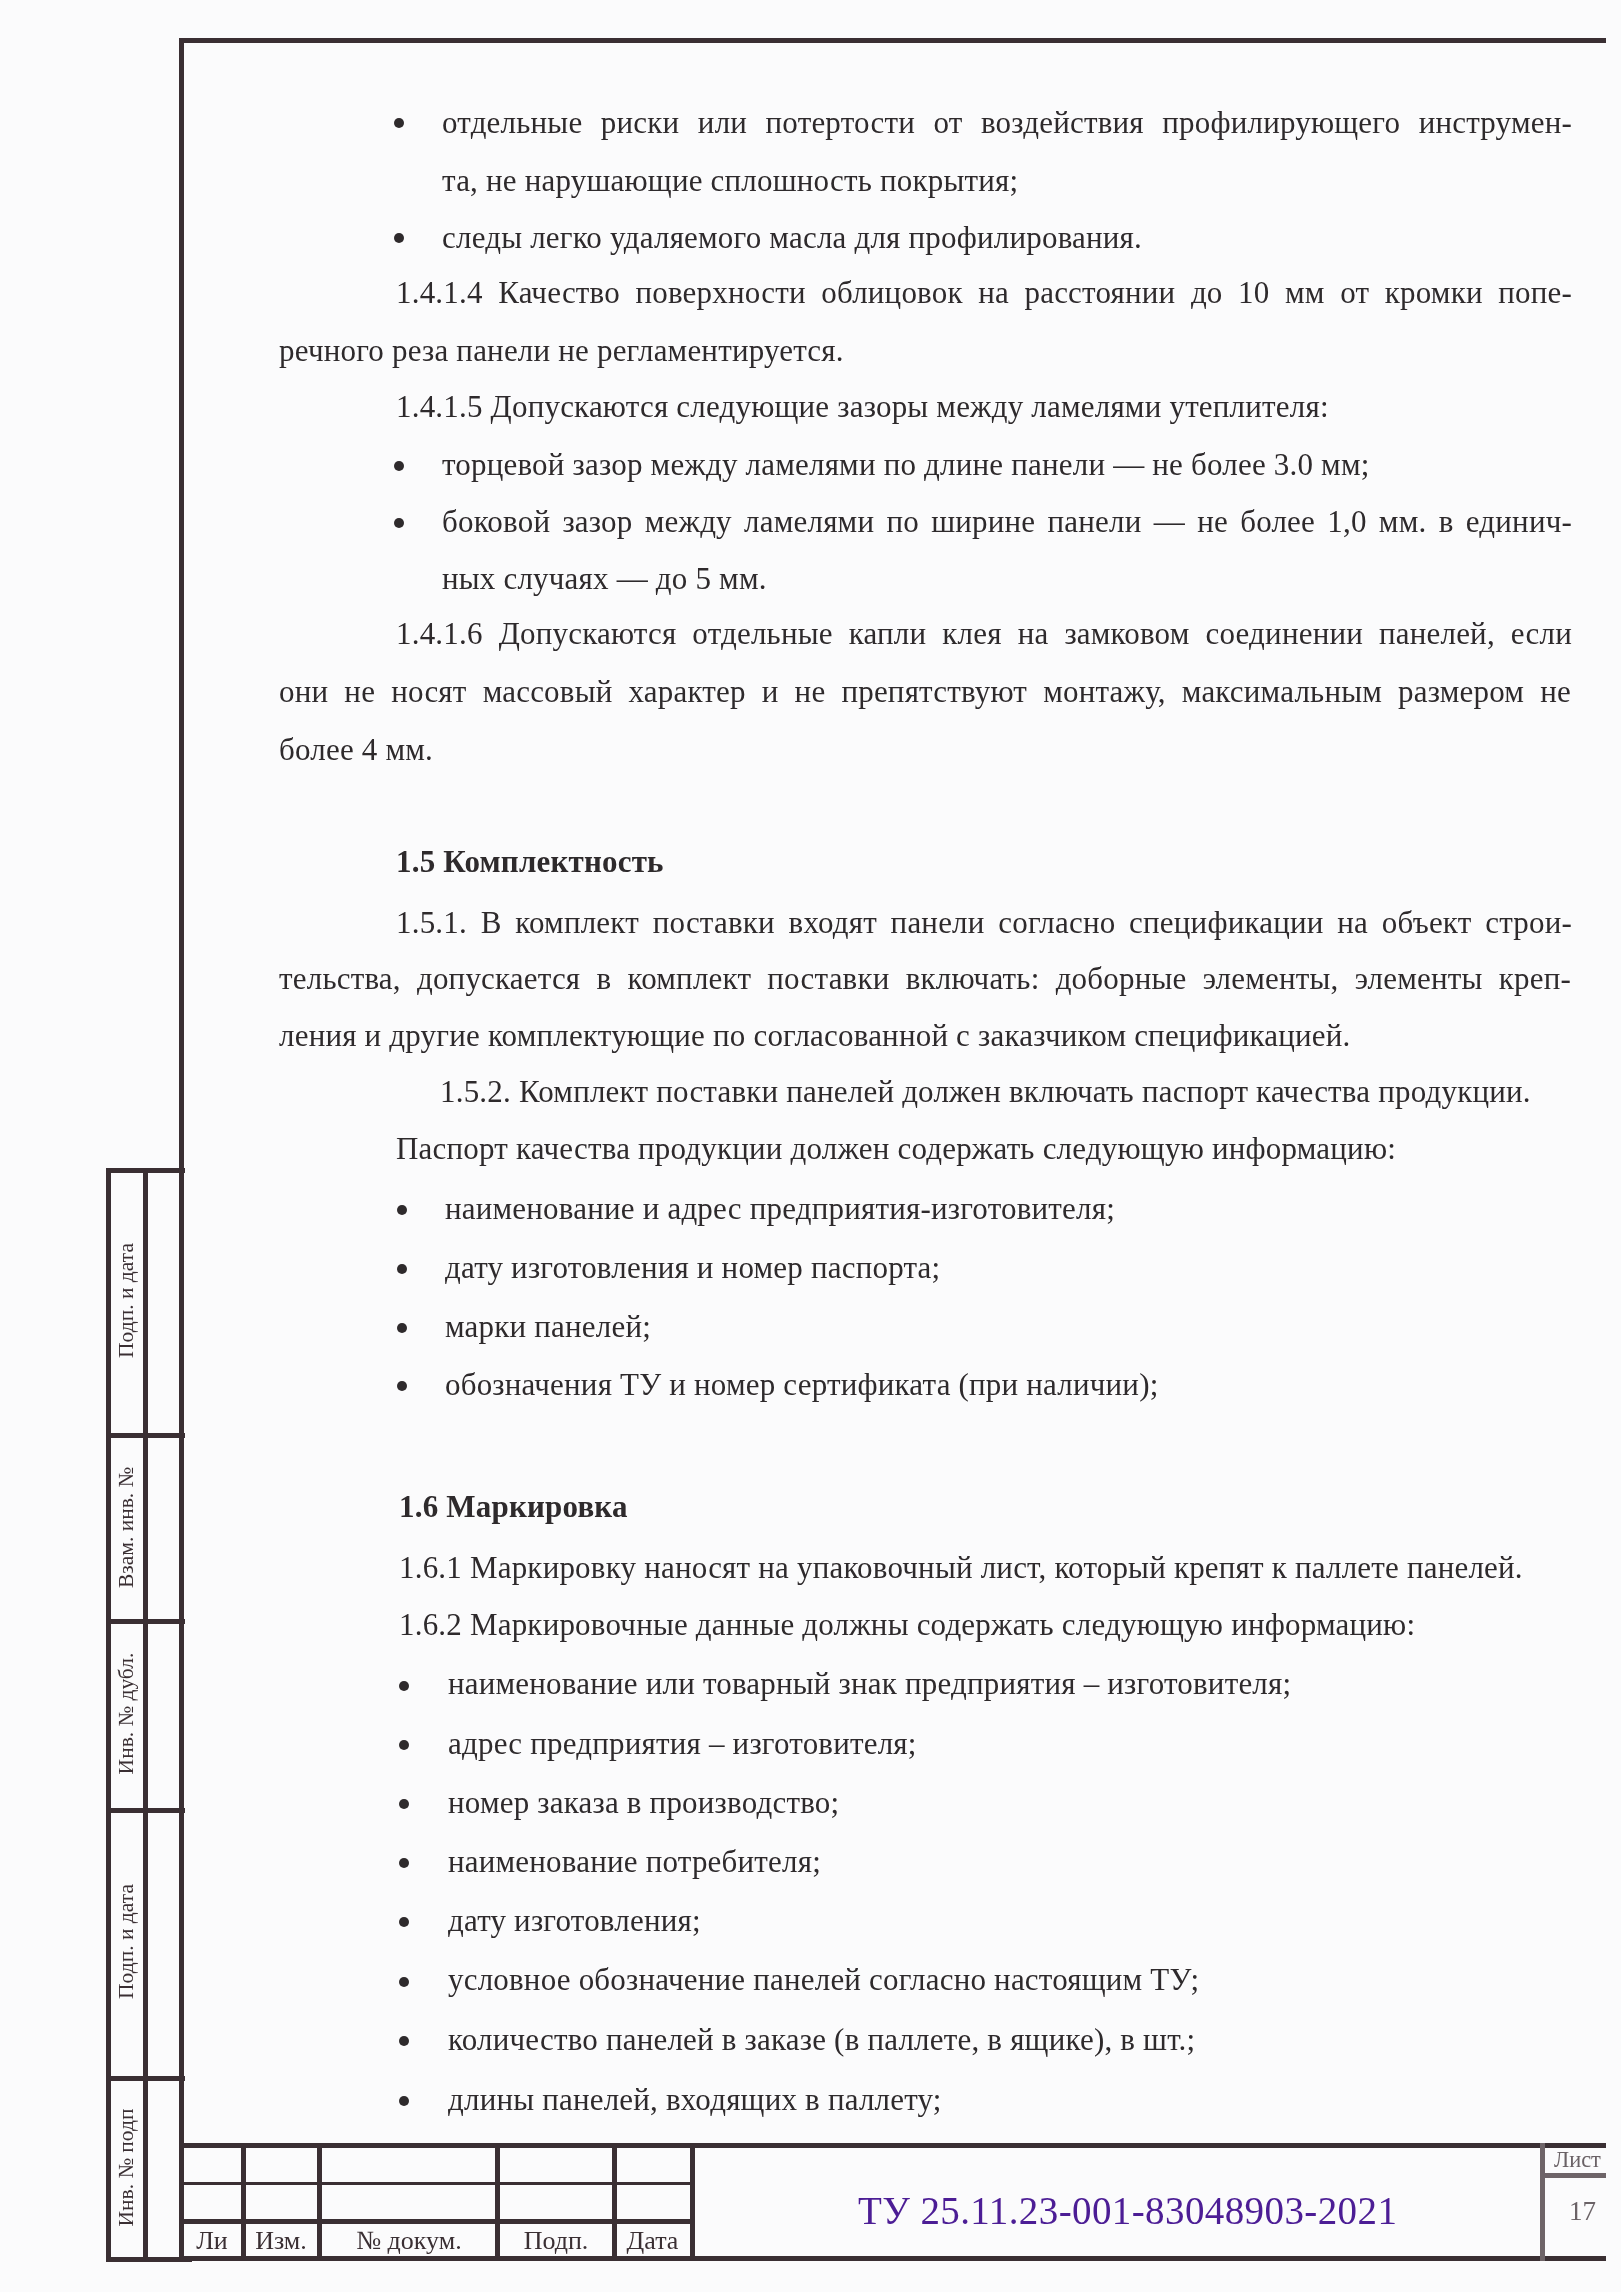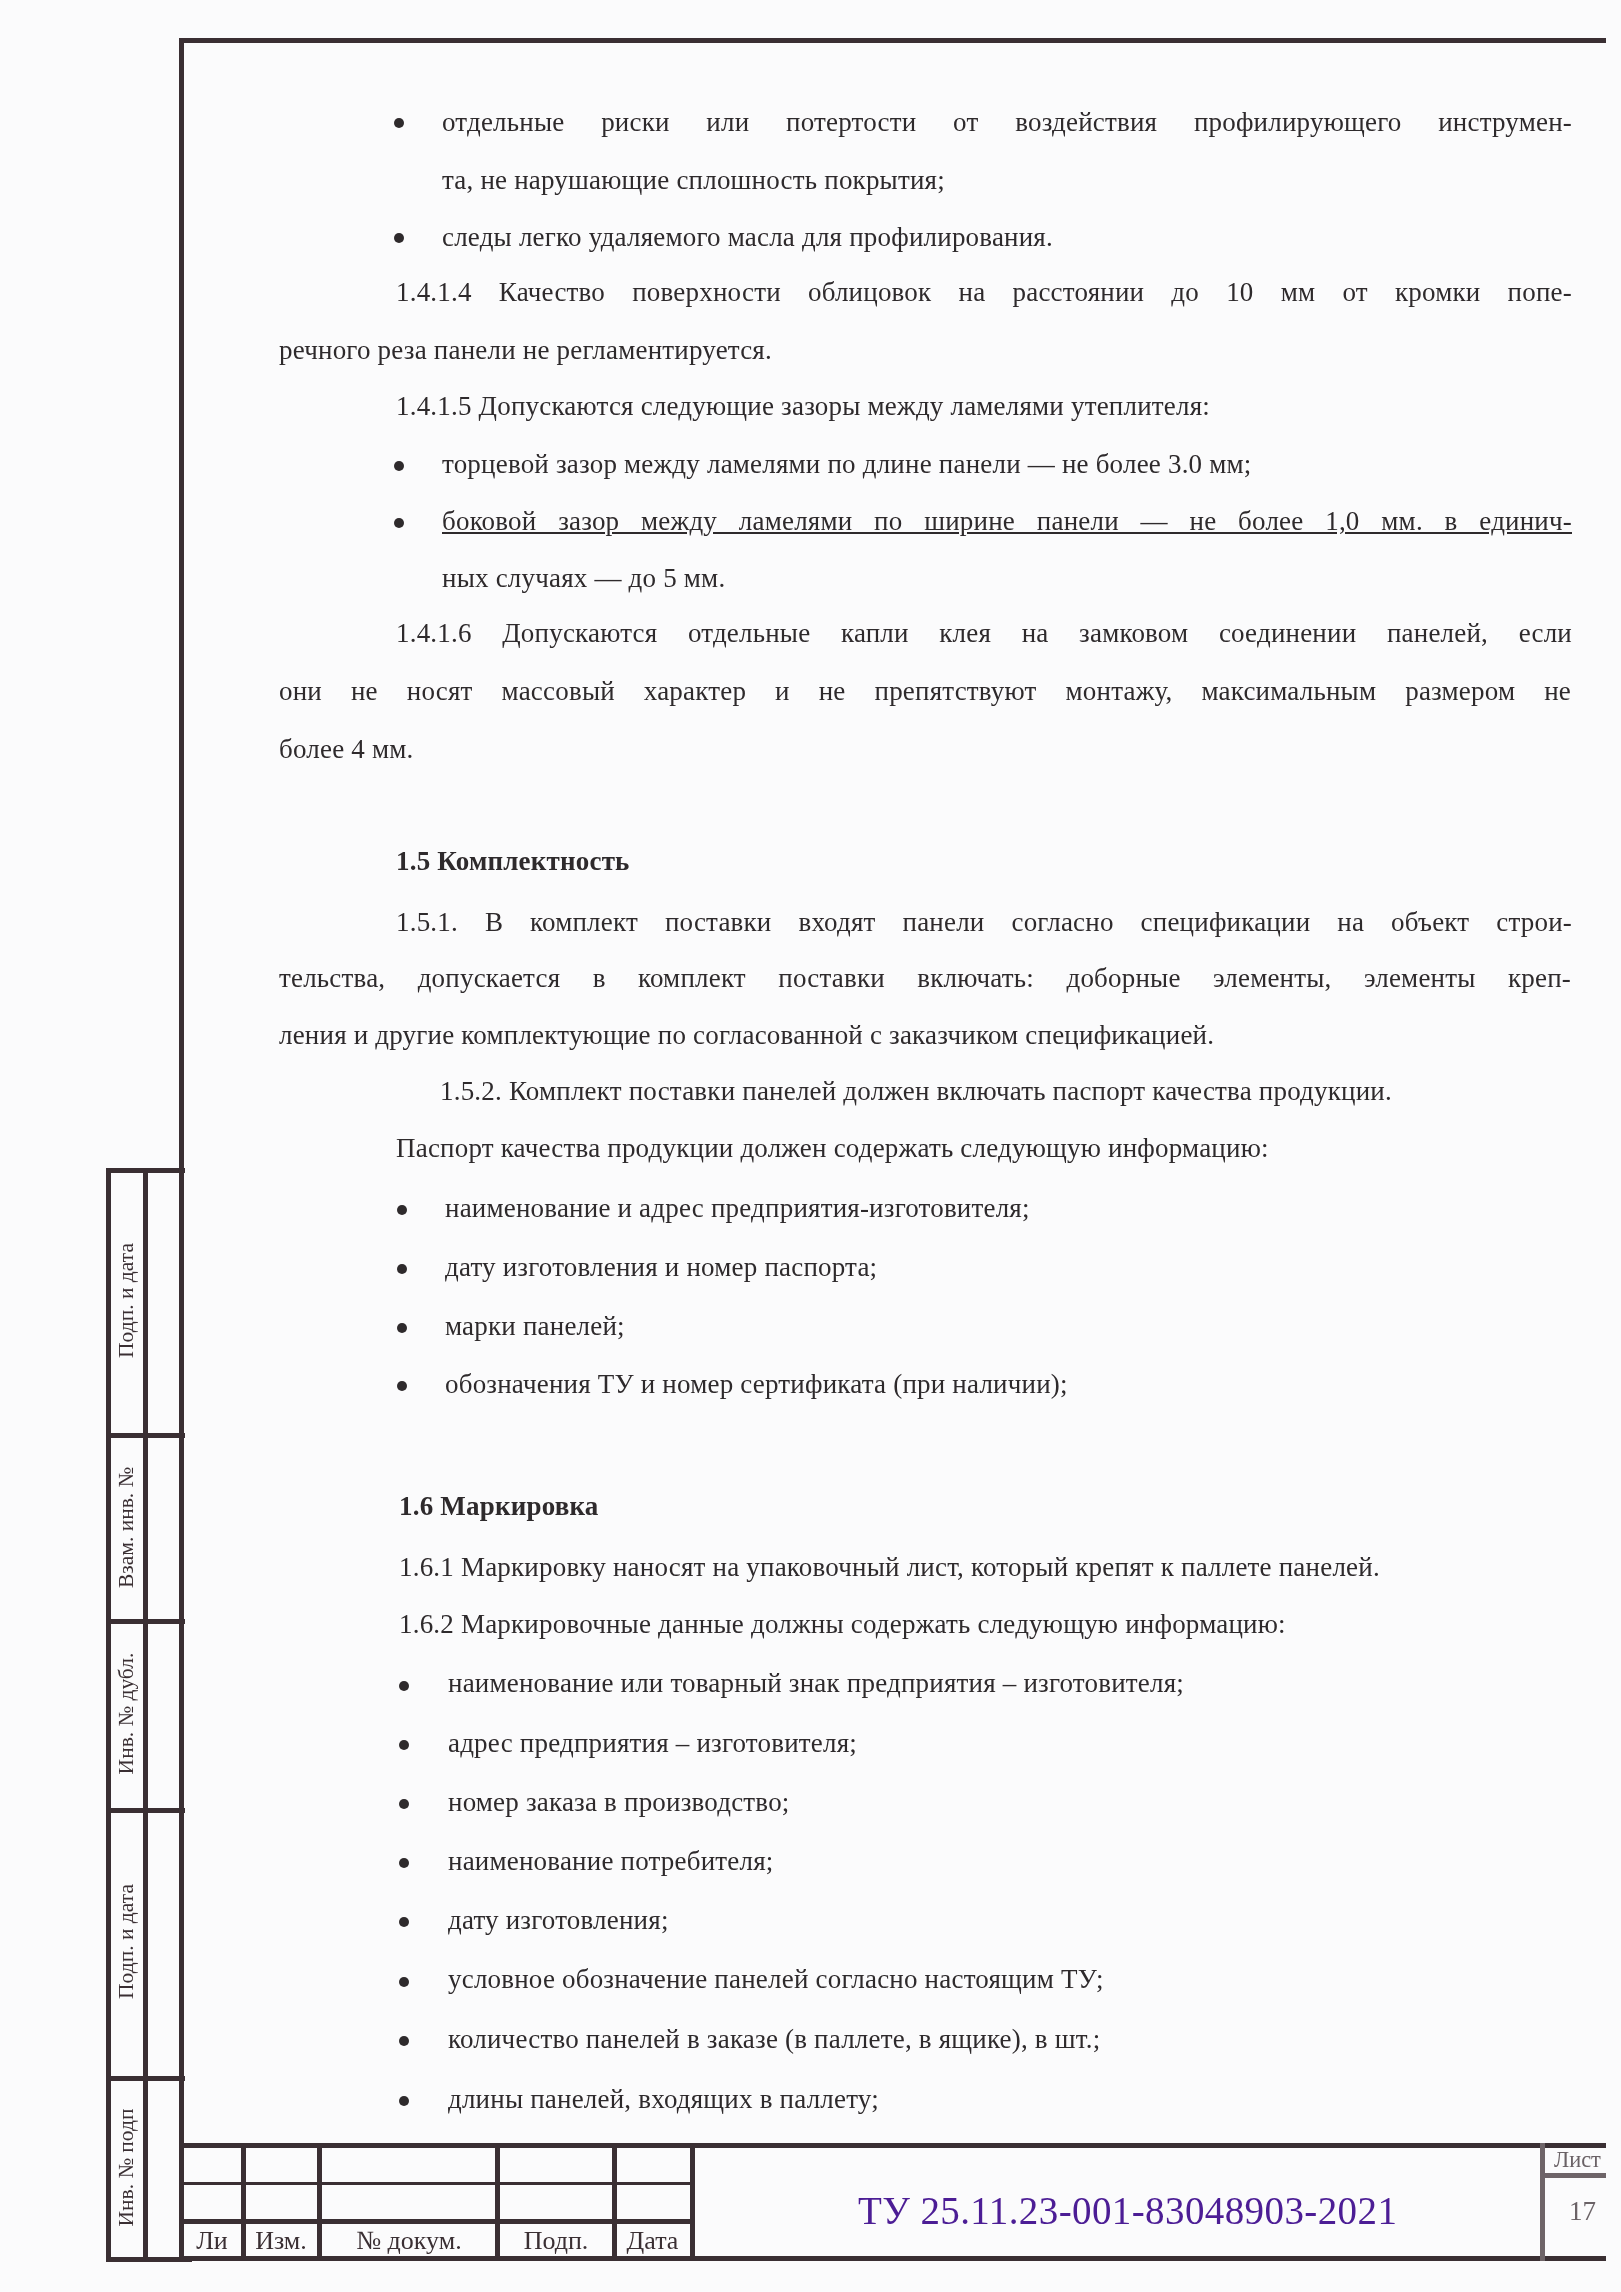--- a/index.html
+++ b/index.html
@@ -5,21 +5,21 @@
     html, body { margin: 0; padding: 0; }
     body {
       width: 1621px; height: 2293px; position: relative; overflow: hidden;
       background: #fbfbfc;
       font-family: "Liberation Serif", "DejaVu Serif", serif;
       color: #2e2a2c;
     }
     .ln { position: absolute; background: #3a2f33; }
     .page-text { position: absolute; left: 0; top: 0; width: 1621px; }
     .line {
-      position: absolute; font-size: 27px; line-height: 39px; white-space: nowrap;
+      position: absolute; font-size: 31px; line-height: 39px; white-space: nowrap;
       letter-spacing: 0.2px;
     }
     .justify { text-align: justify; text-align-last: justify; }
     .bold { font-weight: bold; }
     .bullet {
       position: absolute; width: 9.9px; height: 9.9px; border-radius: 50%;
       background: #2e2a2c;
     }
     .vlabel {
       position: absolute; font-size: 21.5px; color: #3a2f33; white-space: nowrap;
@@ -64,21 +64,21 @@
 
   <div class="line justify" style="left:396px; width:1176px; top:273px;">1.4.1.4 Качество поверхности облицовок на расстоянии до 10 мм от кромки попе-</div>
   <div class="line" style="left:279px; top:331px;">речного реза панели не регламентируется.</div>
 
   <div class="line" style="left:396px; top:387px;">1.4.1.5 Допускаются следующие зазоры между ламелями утеплителя:</div>
 
   <div class="bullet" style="left:394px; top:461px;"></div>
   <div class="line" style="left:442px; top:445px;">торцевой зазор между ламелями по длине панели — не более 3.0 мм;</div>
 
   <div class="bullet" style="left:394px; top:518px;"></div>
-  <div class="line justify" style="left:442px; width:1130px; top:502px;text-decoration:underline;">боковой зазор между ламелями по ширине панели — не более 1,0 мм. в единич-</div>
+  <div class="line justify" style="left:442px; width:1130px; top:502px;">боковой зазор между ламелями по ширине панели — не более 1,0 мм. в единич-</div>
   <div class="line" style="left:442px; top:559px;">ных случаях — до 5 мм.</div>
 
   <div class="line justify" style="left:396px; width:1176px; top:614px;">1.4.1.6 Допускаются отдельные капли клея на замковом соединении панелей, если</div>
   <div class="line justify" style="left:279px; width:1292px; top:672px;">они не носят массовый характер и не препятствуют монтажу, максимальным размером не</div>
   <div class="line" style="left:279px; top:730px;">более 4 мм.</div>
 
   <div class="line bold" style="left:396px; top:842px;text-align:center;">1.5 Комплектность</div>
 
   <div class="line justify" style="left:396px; width:1176px; top:903px;">1.5.1. В комплект поставки входят панели согласно спецификации на объект строи-</div>
   <div class="line justify" style="left:279px; width:1292px; top:959px;">тельства, допускается в комплект поставки включать: доборные элементы, элементы креп-</div>

